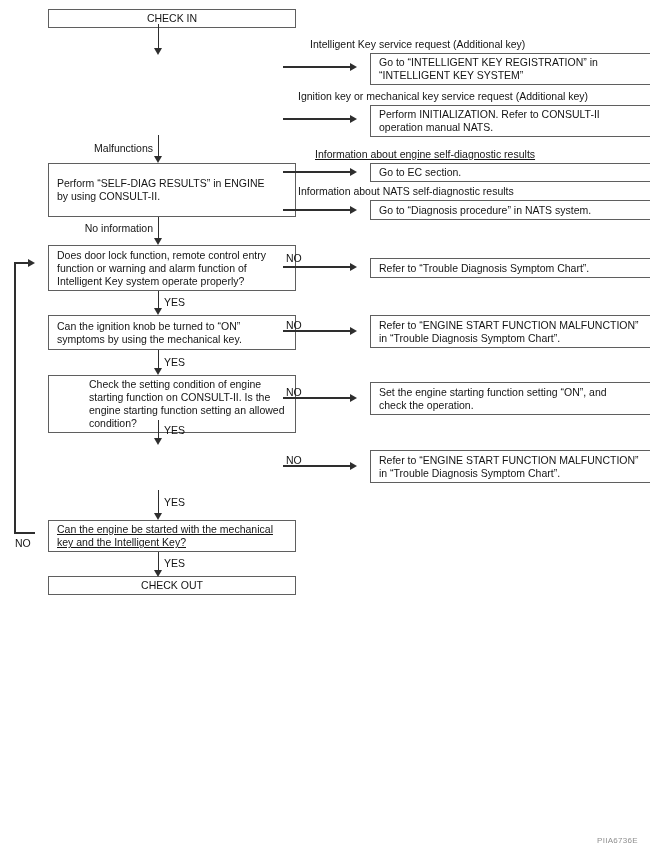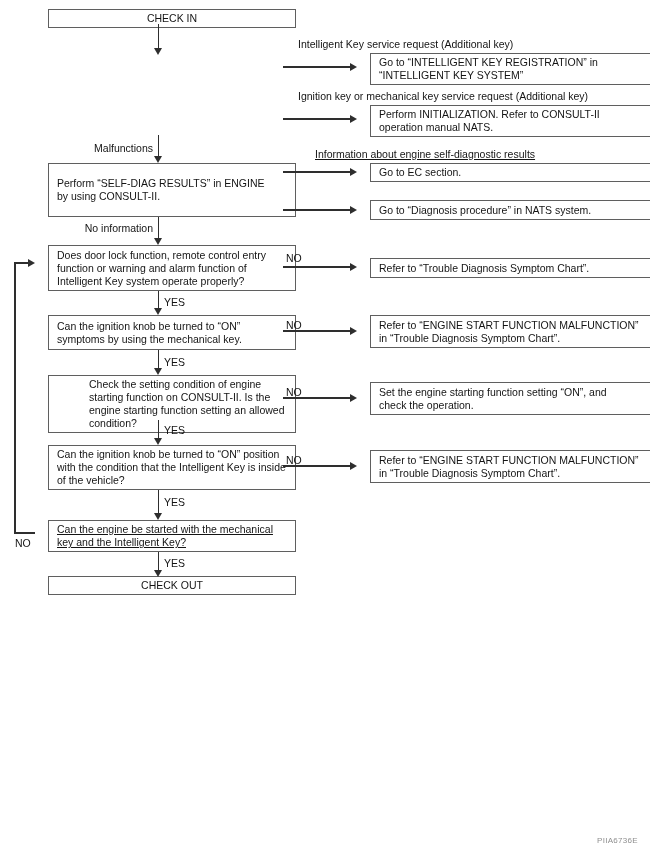--- a/index.html
+++ b/index.html
@@ -33,21 +33,20 @@
 <body>
 
 <div class="canvas">
 
   <div class="node center" style="left:35px;top:9px;width:248px;min-height:17px;">CHECK IN</div>
   <div class="node" style="left:35px;top:163px;width:248px;min-height:54px;">Perform “SELF-DIAG RESULTS” in ENGINE
 by using CONSULT-II.</div>
   <div class="node" style="left:35px;top:245px;width:248px;min-height:46px;">Does door lock function, remote control entry function or warning and alarm function of Intelligent Key system operate properly?</div>
   <div class="node" style="left:35px;top:315px;width:248px;min-height:35px;">Can the ignition knob be turned to “ON” symptoms by using the mechanical key.</div>
   <div class="node" style="left:35px;top:375px;width:248px;min-height:45px;padding-left:40px;">Check the setting condition of engine starting function on CONSULT-II. Is the engine starting function setting an allowed condition?</div>
-  <div class="node" style="left:35px;top:445px;width:248px;min-height:45px;">Can the ignition knob be turned to “ON” position with the condition that the Intelligent Key is inside of the vehicle?</div>
   <div class="node" style="left:35px;top:520px;width:248px;min-height:32px;text-decoration:underline;">Can the engine be started with the mechanical key and the Intelligent Key?</div>
   <div class="node center" style="left:35px;top:576px;width:248px;min-height:18px;">CHECK OUT</div>
 
   <div class="node" style="left:357px;top:53px;width:284px;min-height:29px;">Go to “INTELLIGENT KEY REGISTRATION” in
 “INTELLIGENT KEY SYSTEM”</div>
   <div class="node" style="left:357px;top:105px;width:284px;min-height:28px;">Perform INITIALIZATION. Refer to CONSULT-II
 operation manual NATS.</div>
   <div class="node" style="left:357px;top:163px;width:284px;min-height:18px;">Go to EC section.</div>
   <div class="node" style="left:357px;top:200px;width:284px;min-height:20px;">Go to “Diagnosis procedure” in NATS system.</div>
   <div class="node" style="left:357px;top:258px;width:284px;min-height:20px;">Refer to “Trouble Diagnosis Symptom Chart”.</div>
@@ -104,23 +103,24 @@
   <div class="arr-r" style="left:350px;top:394px;"></div>
 
   <div class="hline" style="left:283px;top:465px;width:67px;"></div>
   <div class="arr-r" style="left:350px;top:462px;"></div>
 
   <div class="hline" style="left:14px;top:532px;width:21px;"></div>
   <div class="vline" style="left:14px;top:262px;height:272px;"></div>
   <div class="hline" style="left:14px;top:262px;width:14px;"></div>
   <div class="arr-r" style="left:28px;top:259px;"></div>
 
-  <div class="lbl" style="left:298px;top:38px;">Intelligent Key service request (Additional key)</div>
+  <div class="lbl" style="left:310px;top:38px;">Intelligent Key service request (Additional key)</div>
   <div class="lbl" style="left:298px;top:90px;">Ignition key or mechanical key service request (Additional key)</div>
   <div class="lbl" style="left:315px;top:148px;text-decoration:underline;">Information about engine self-diagnostic results</div>
+  <div class="lbl" style="left:298px;top:185px;">Information about NATS self-diagnostic results</div>
 
   <div class="lbl right" style="left:58px;top:142px;width:95px;">Malfunctions</div>
   <div class="lbl right" style="left:58px;top:222px;width:95px;">No information</div>
 
   <div class="lbl" style="left:164px;top:296px;">YES</div>
   <div class="lbl" style="left:164px;top:356px;">YES</div>
   <div class="lbl" style="left:164px;top:424px;">YES</div>
   <div class="lbl" style="left:164px;top:496px;">YES</div>
   <div class="lbl" style="left:164px;top:557px;">YES</div>
 

